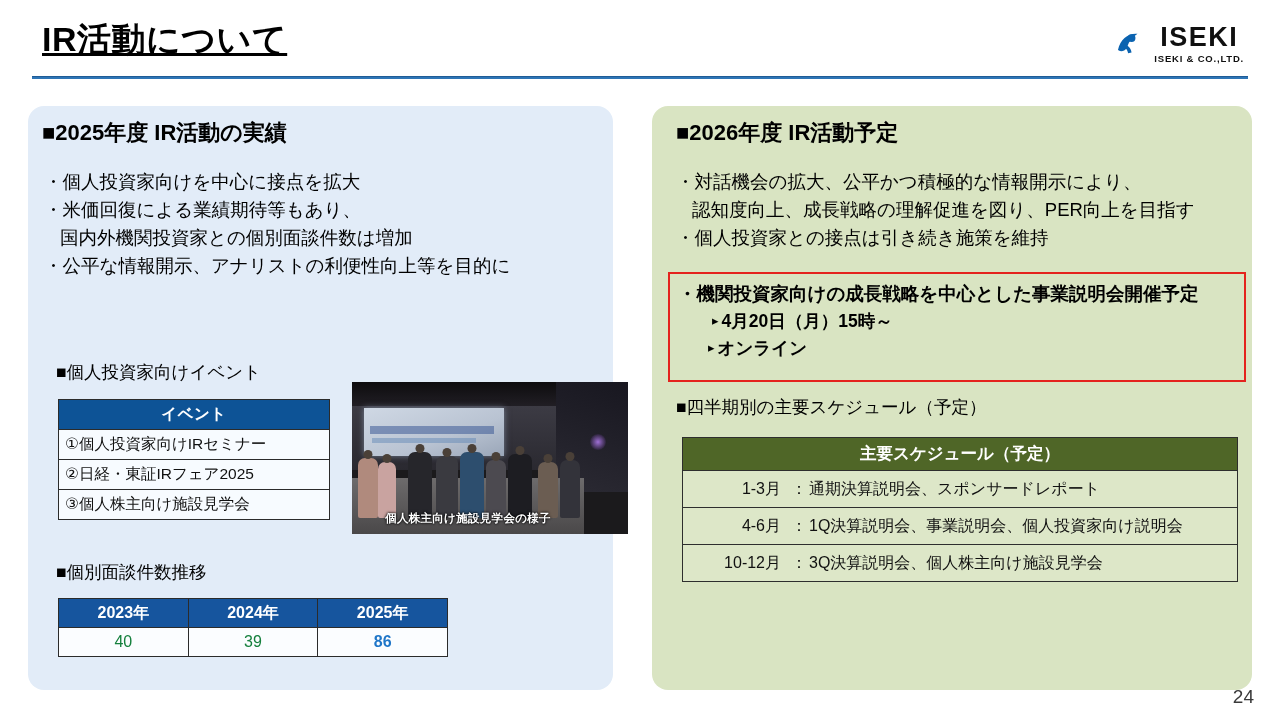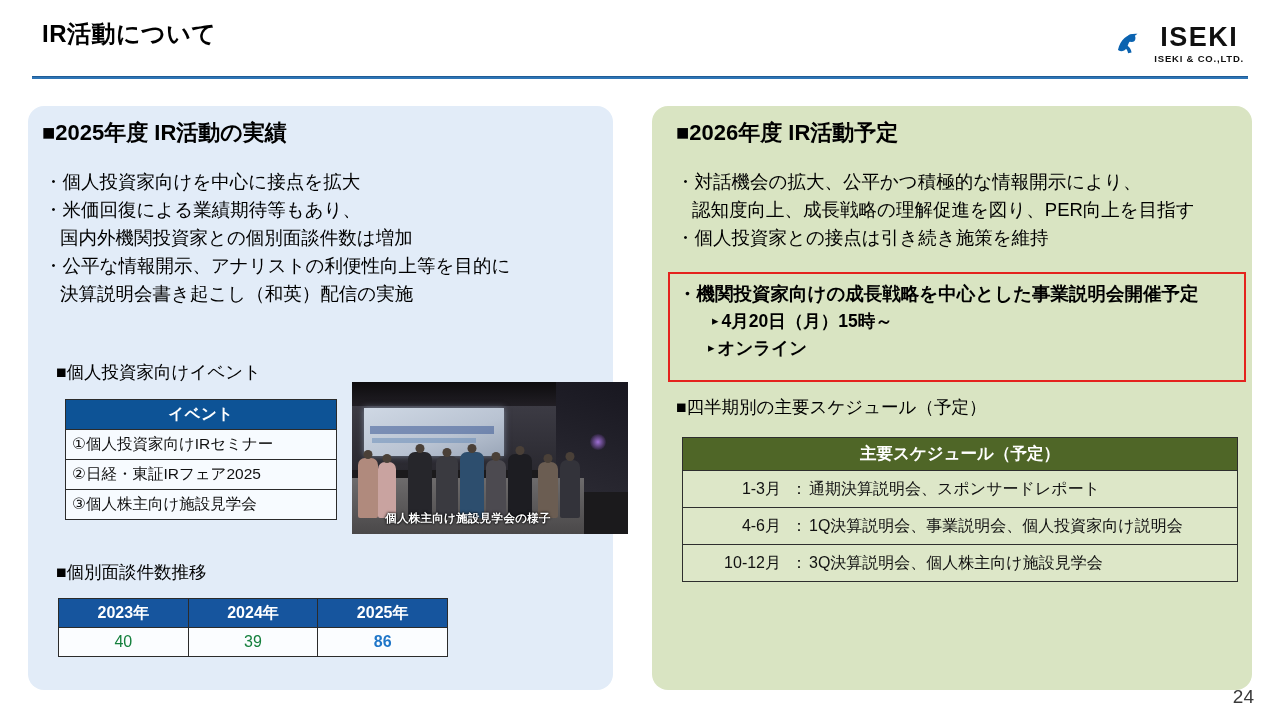--- a/index.html
+++ b/index.html
@@ -20,25 +20,26 @@
   #slide-header {
     position: absolute;
     left: 0; top: 0;
     width: 1280px;
     height: 82px;
   }
   #page-title {
     position: absolute;
     left: 42px;
     top: 21px;
-    font-size: 24px;
+    font-size: 34px;
     font-weight: 700;
     letter-spacing: 0.5px;
     line-height: 1.1;
     white-space: nowrap;
+    text-decoration: underline;
   }
   #title-rule {
     position: absolute;
     left: 32px;
     top: 76px;
     width: 1216px;
     height: 3px;
     background: #2e75b6;
     border-top: 1px solid #1f5c96;
     box-sizing: border-box;
@@ -127,21 +128,21 @@
     position: absolute;
     left: 44px;
     top: 168px;
     width: 540px;
   }
   #left-events-heading { position: absolute; left: 56px; top: 362px; }
 
   
   #events-table {
     position: absolute;
-    left: 65px;
+    left: 58px;
     top: 399px;
     width: 272px;
     border-collapse: collapse;
     table-layout: fixed;
   }
   #events-table th, #events-table td {
     border: 1.5px solid #2b2b2b;
     height: 30px;
     font-size: 15.5px;
     padding: 0 6px;
@@ -376,21 +377,20 @@
 
 <div class="panel" id="left-panel"></div>
 
 <div class="panel-heading" id="left-heading">■2025年度 IR活動の実績</div>
 
 <div id="left-bullets">
   <div class="body-line">・個人投資家向けを中心に接点を拡大</div>
   <div class="body-line">・米価回復による業績期待等もあり、</div>
   <div class="body-line indent">国内外機関投資家との個別面談件数は増加</div>
   <div class="body-line">・公平な情報開示、アナリストの利便性向上等を目的に</div>
-  <div class="body-line indent">決算説明会書き起こし（和英）配信の実施</div>
 </div>
 
 <div class="section-heading" id="left-events-heading">■個人投資家向けイベント</div>
 
 <table id="events-table">
   <tbody>
       <tr>
     <th>イベント</th>
   </tr>
   <tr>

